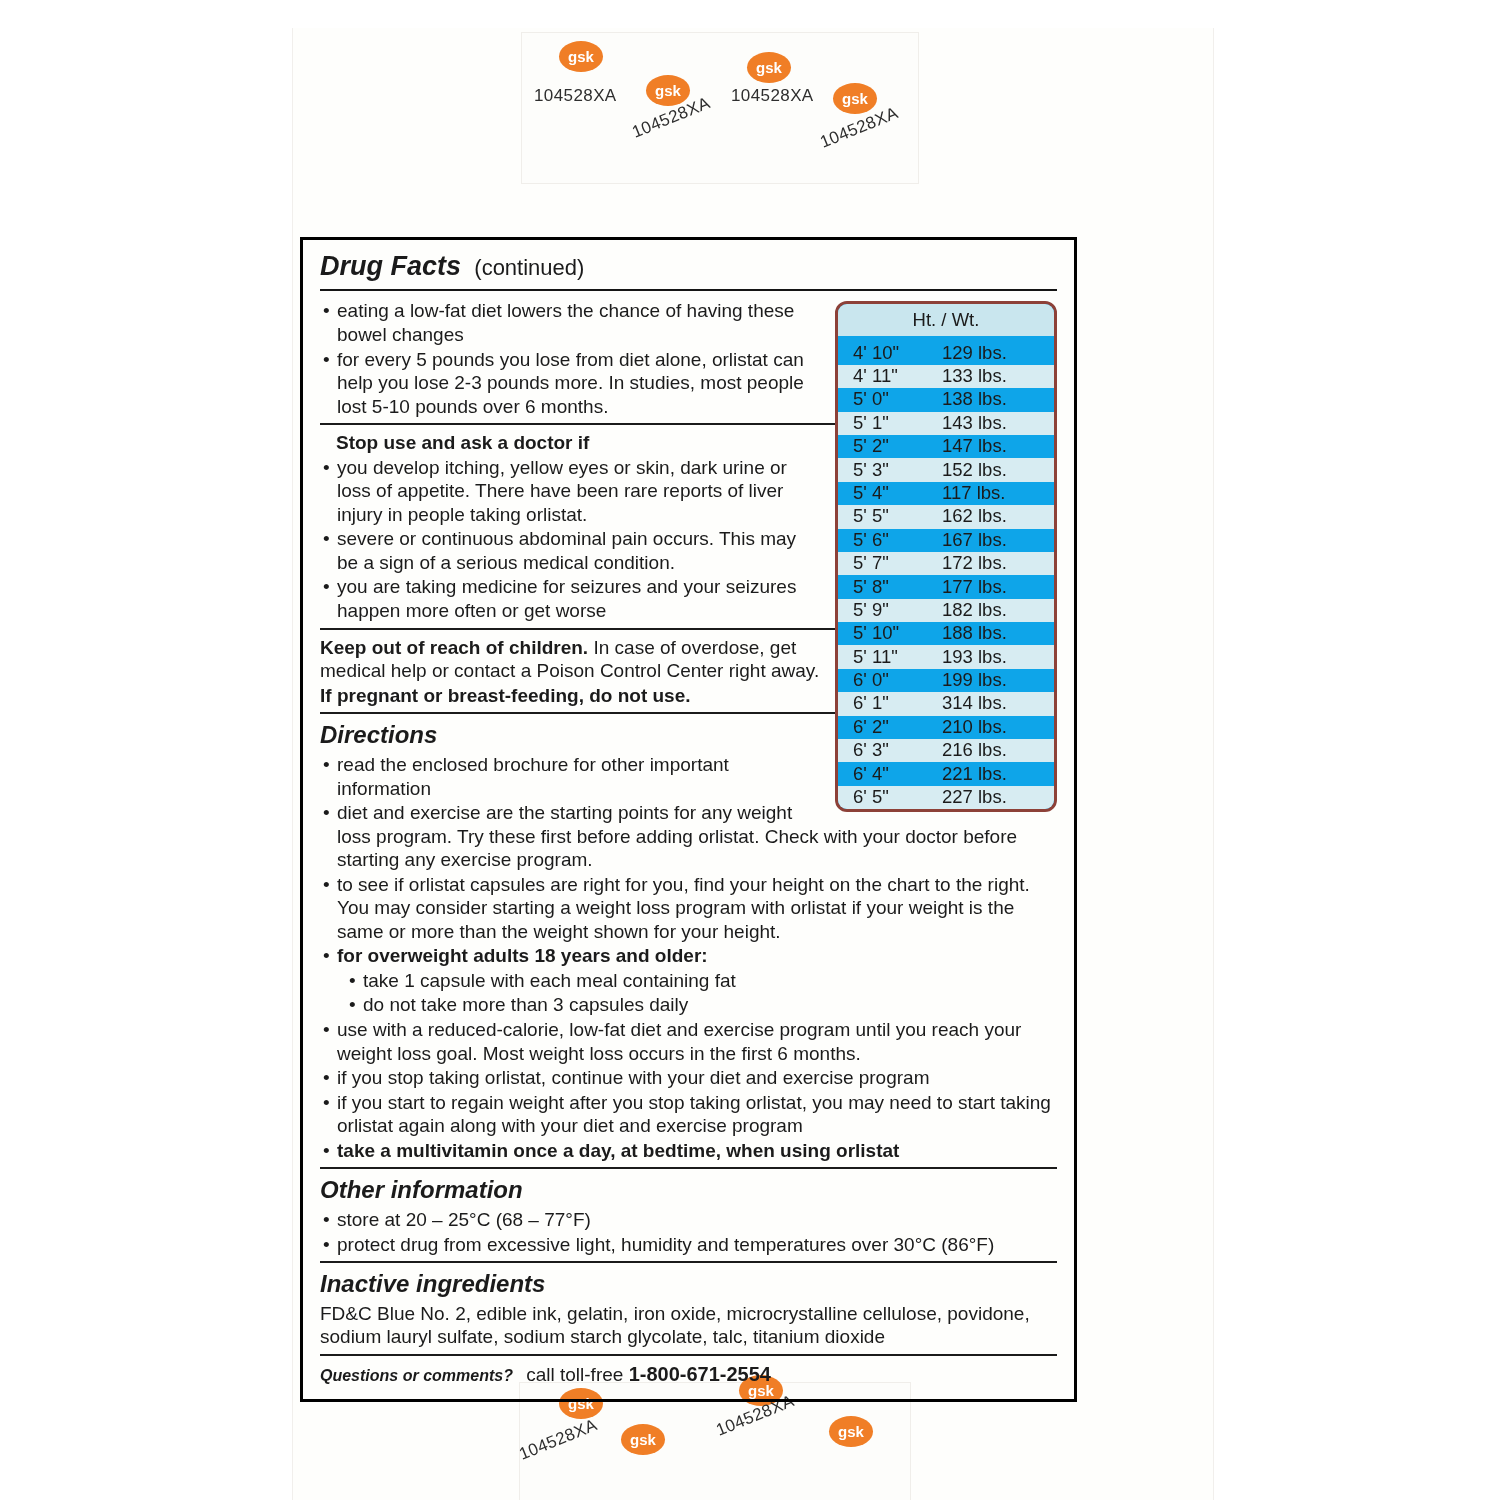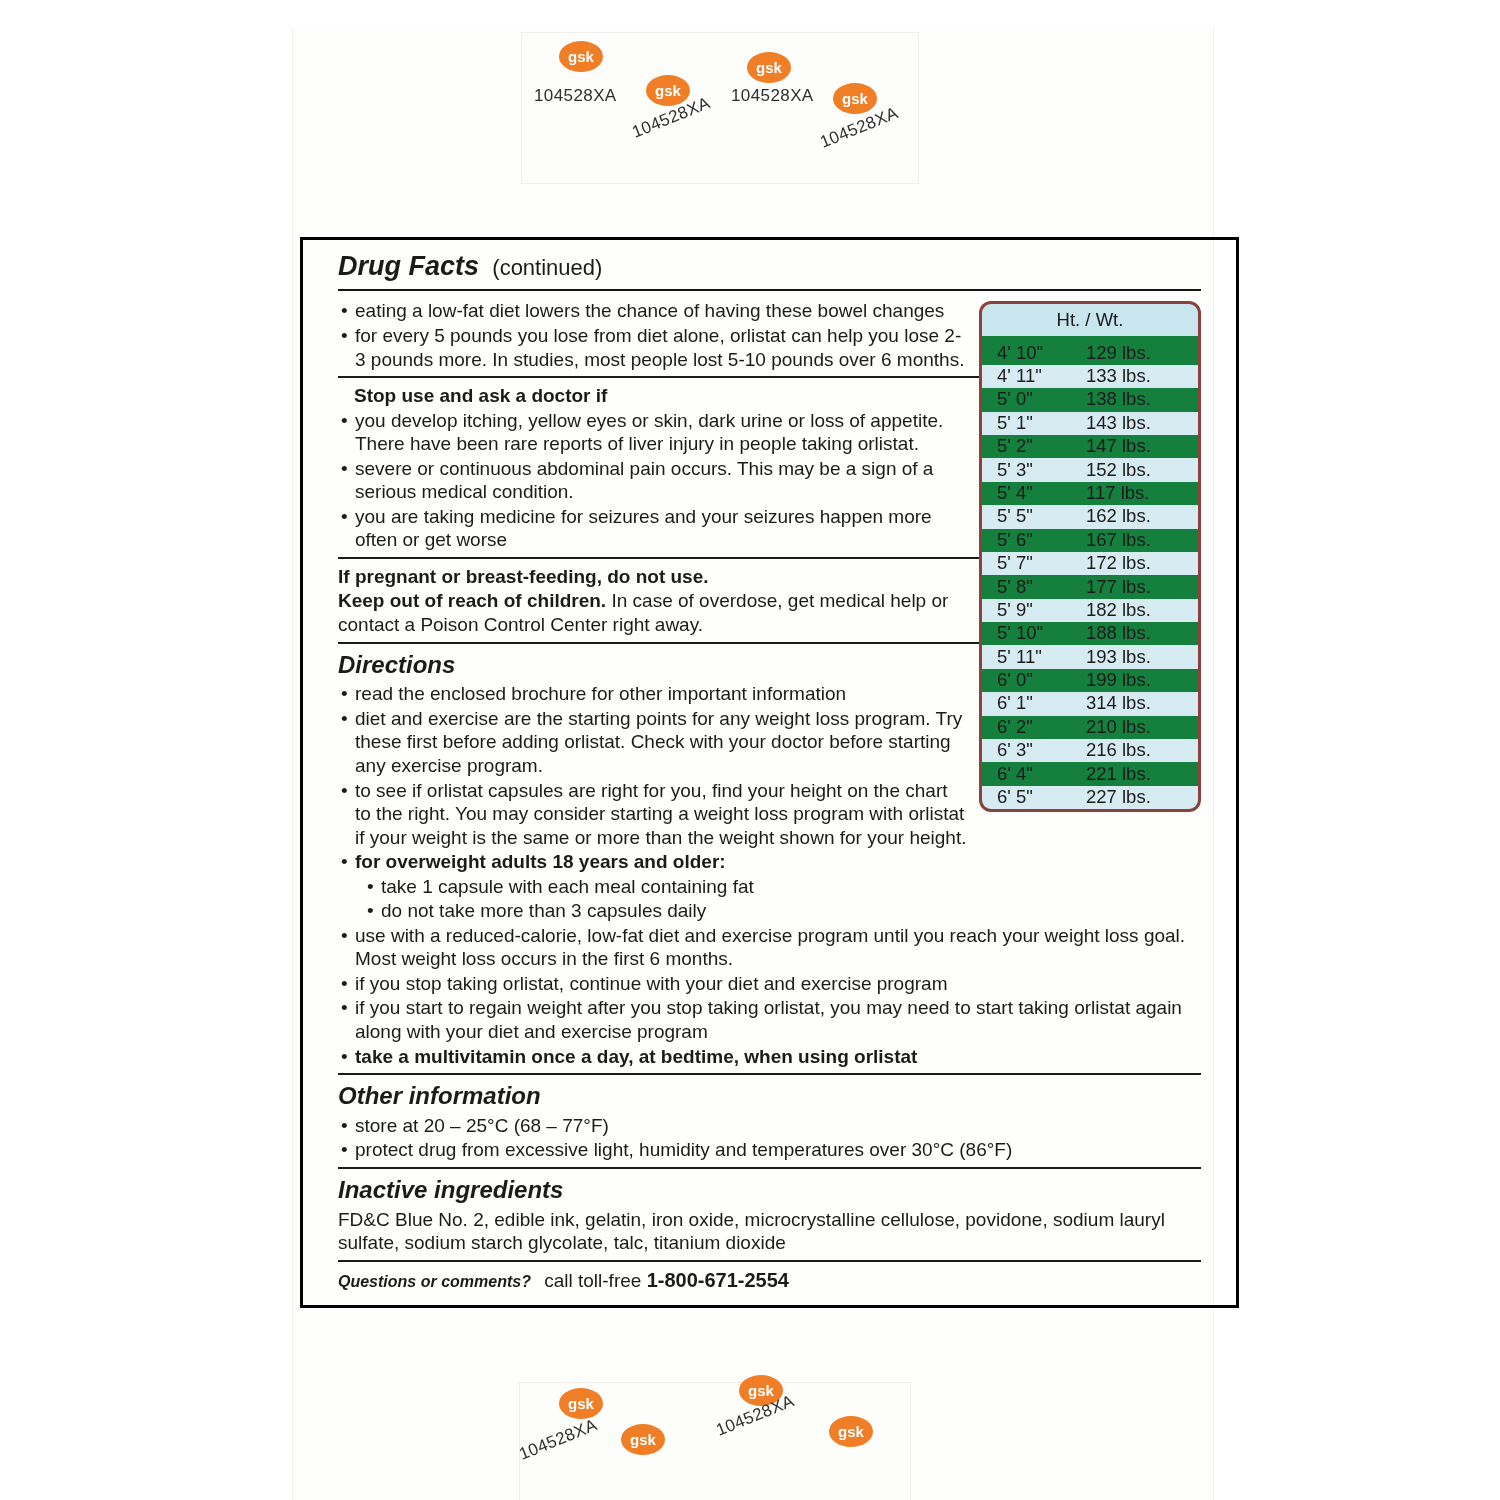--- a/index.html
+++ b/index.html
@@ -22,22 +22,22 @@
   .g5{left:559px;top:1388px;} .g6{left:621px;top:1424px;} .g7{left:739px;top:1375px;} .g8{left:829px;top:1416px;}
   .code{position:absolute;font-size:17px;color:#2e2e2e;letter-spacing:0.4px;white-space:nowrap;}
   .c1{left:534px;top:86px;}
   .c2{left:630px;top:108px;transform:rotate(-22deg);}
   .c3{left:731px;top:86px;}
   .c4{left:818px;top:118px;transform:rotate(-22deg);}
   .c5{left:517px;top:1430px;transform:rotate(-22deg);}
   .c6{left:714px;top:1406px;transform:rotate(-22deg);}
 
   
-  .facts{position:absolute;left:300px;top:237px;width:939px;box-sizing:border-box;
-    border:3px solid #000;padding:8px 35px 12px;font-size:19px;line-height:1.24;}
+  .facts{position:absolute;left:300px;top:237px;width:777px;box-sizing:border-box;
+    border:3px solid #000;padding:8px 17px 12px;font-size:19px;line-height:1.24;}
   .title-row{padding:2px 0 4px;}
   .t1{font-weight:bold;font-style:italic;font-size:27px;}
   .t2{font-size:22px;margin-left:8px;}
   .title-rule{border-top:2px solid #151515;margin:2px 0 8px;}
   .rule{border-top:2px solid #1b1b1b;margin:5px 0 6px;}
 
   .shead{font-weight:bold;margin:1px 16px;}
   .hhead{font-weight:bold;font-style:italic;font-size:24px;margin:2px 0 3px;}
   .bullet{position:relative;padding-left:17px;margin:1px 0;}
   .bullet::before{content:"•";position:absolute;left:3px;}
@@ -45,21 +45,21 @@
   .b{font-weight:bold;}
   .bline{margin:1px 0;}
   .ipara{margin:1px 0 2px;}
   .qline{margin-top:5px;}
   .hhead-inline{font-weight:bold;font-style:italic;font-size:16px;}
   .qcall{font-size:19px;margin-left:8px;}
   .qphone{font-size:20px;}
 
   
   .htwt{float:right;width:216px;margin:2px 0 10px 14px;border:3px solid #8d4138;
-    border-radius:12px;background:#15803d;overflow:hidden;font-size:18.5px;}
+    border-radius:12px;background:#0ea5e9;overflow:hidden;font-size:18.5px;}
   .htwt-head{background:#c9e6ee;text-align:center;padding:5px 0 4px;margin-bottom:5px;}
   .htwt-row{display:flex;align-items:center;height:23.4px;}
   .htwt-row.odd{background:#d7ecf2;}
   .ht{width:104px;padding-left:15px;box-sizing:border-box;}
   .wt{flex:1;}
 </style>
 </head>
 <body>
 
 <div class="package">
@@ -211,22 +211,22 @@
 
       <div class="bullet even"><span class="b"></span><span>you develop itching, yellow eyes or skin, dark urine or loss of appetite. There have been rare reports of liver injury in people taking orlistat.</span></div>
 
       <div class="bullet odd"><span class="b"></span><span>severe or continuous abdominal pain occurs. This may be a sign of a serious medical condition.</span></div>
 
       <div class="bullet even"><span class="b"></span><span>you are taking medicine for seizures and your seizures happen more often or get worse</span></div>
     </div>
 
   <div class="rule"></div>
 
+  <div class="bline"><span class="b">Keep out of reach of children.</span> <span>In case of overdose, get medical help or contact a Poison Control Center right away.</span></div>
   <div class="bline"><span class="b">If pregnant or breast-feeding, do not use.</span></div>
-  <div class="bline"><span class="b">Keep out of reach of children.</span> <span>In case of overdose, get medical help or contact a Poison Control Center right away.</span></div>
 
   <div class="rule"></div>
 
   <div class="hhead">Directions</div>
   <div class="blist">
 
       <div class="bullet even"><span class="b"></span><span>read the enclosed brochure for other important information</span></div>
 
       <div class="bullet odd"><span class="b"></span><span>diet and exercise are the starting points for any weight loss program. Try these first before adding orlistat. Check with your doctor before starting any exercise program.</span></div>
 

